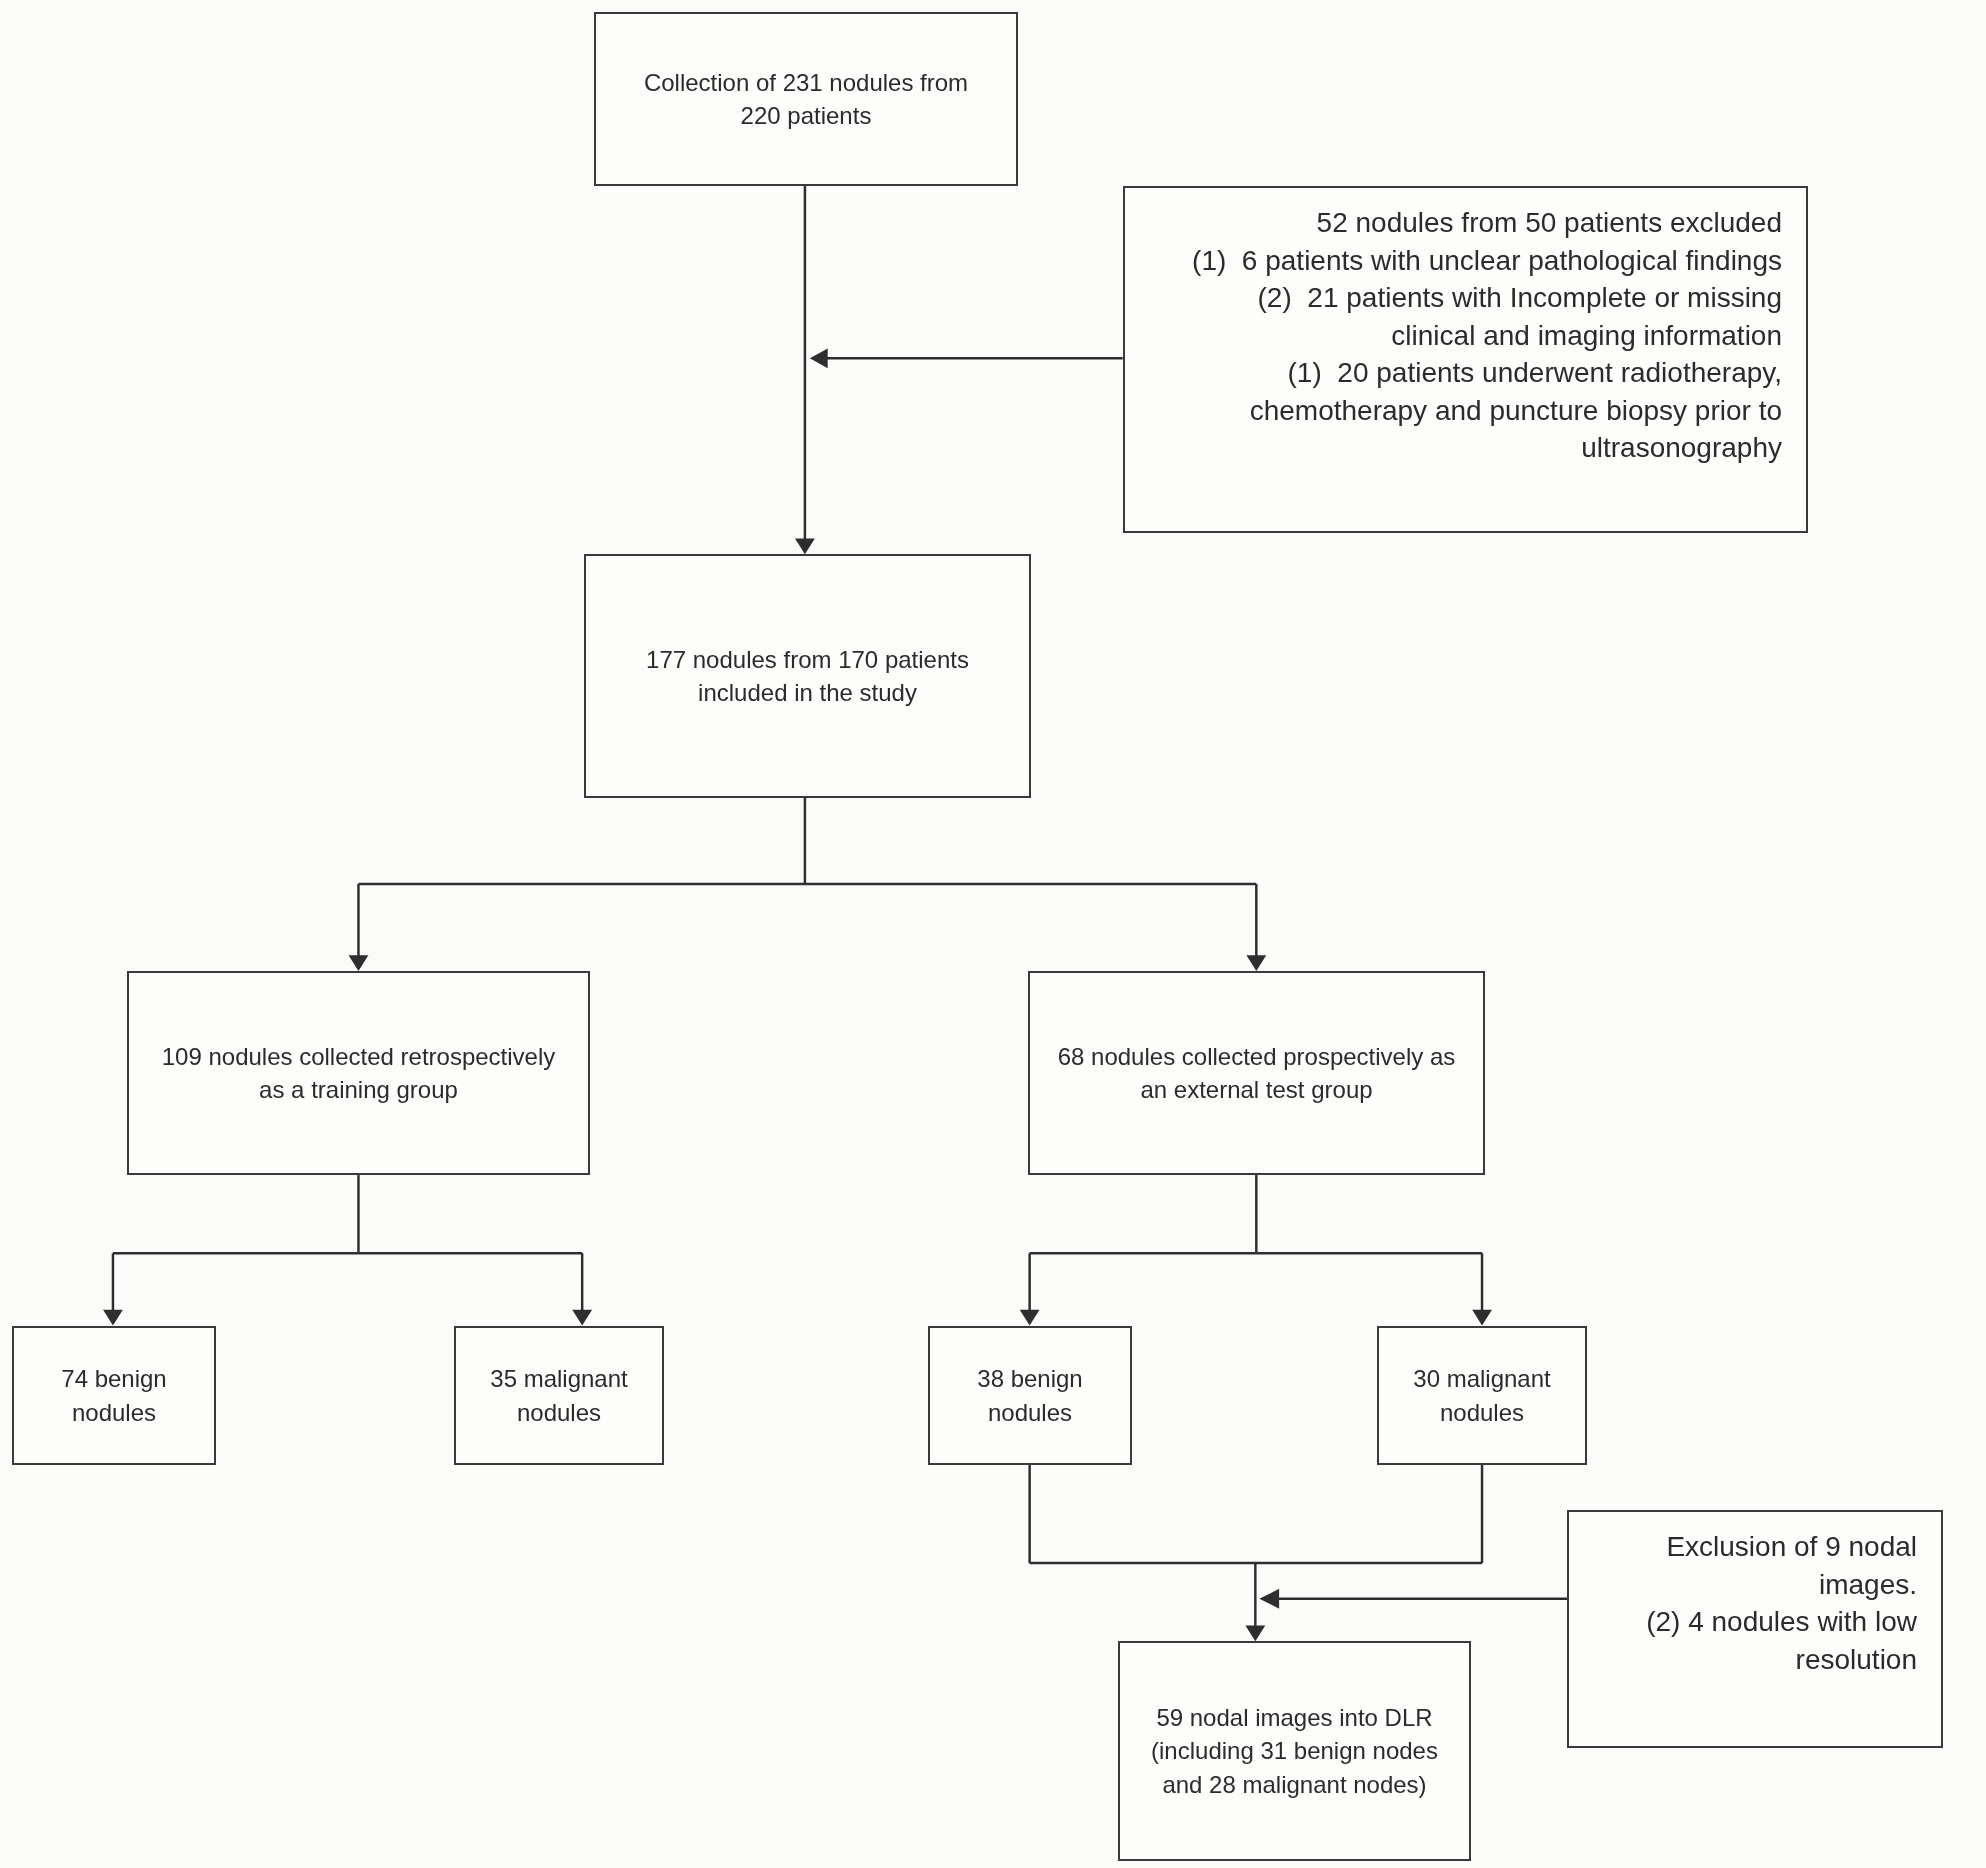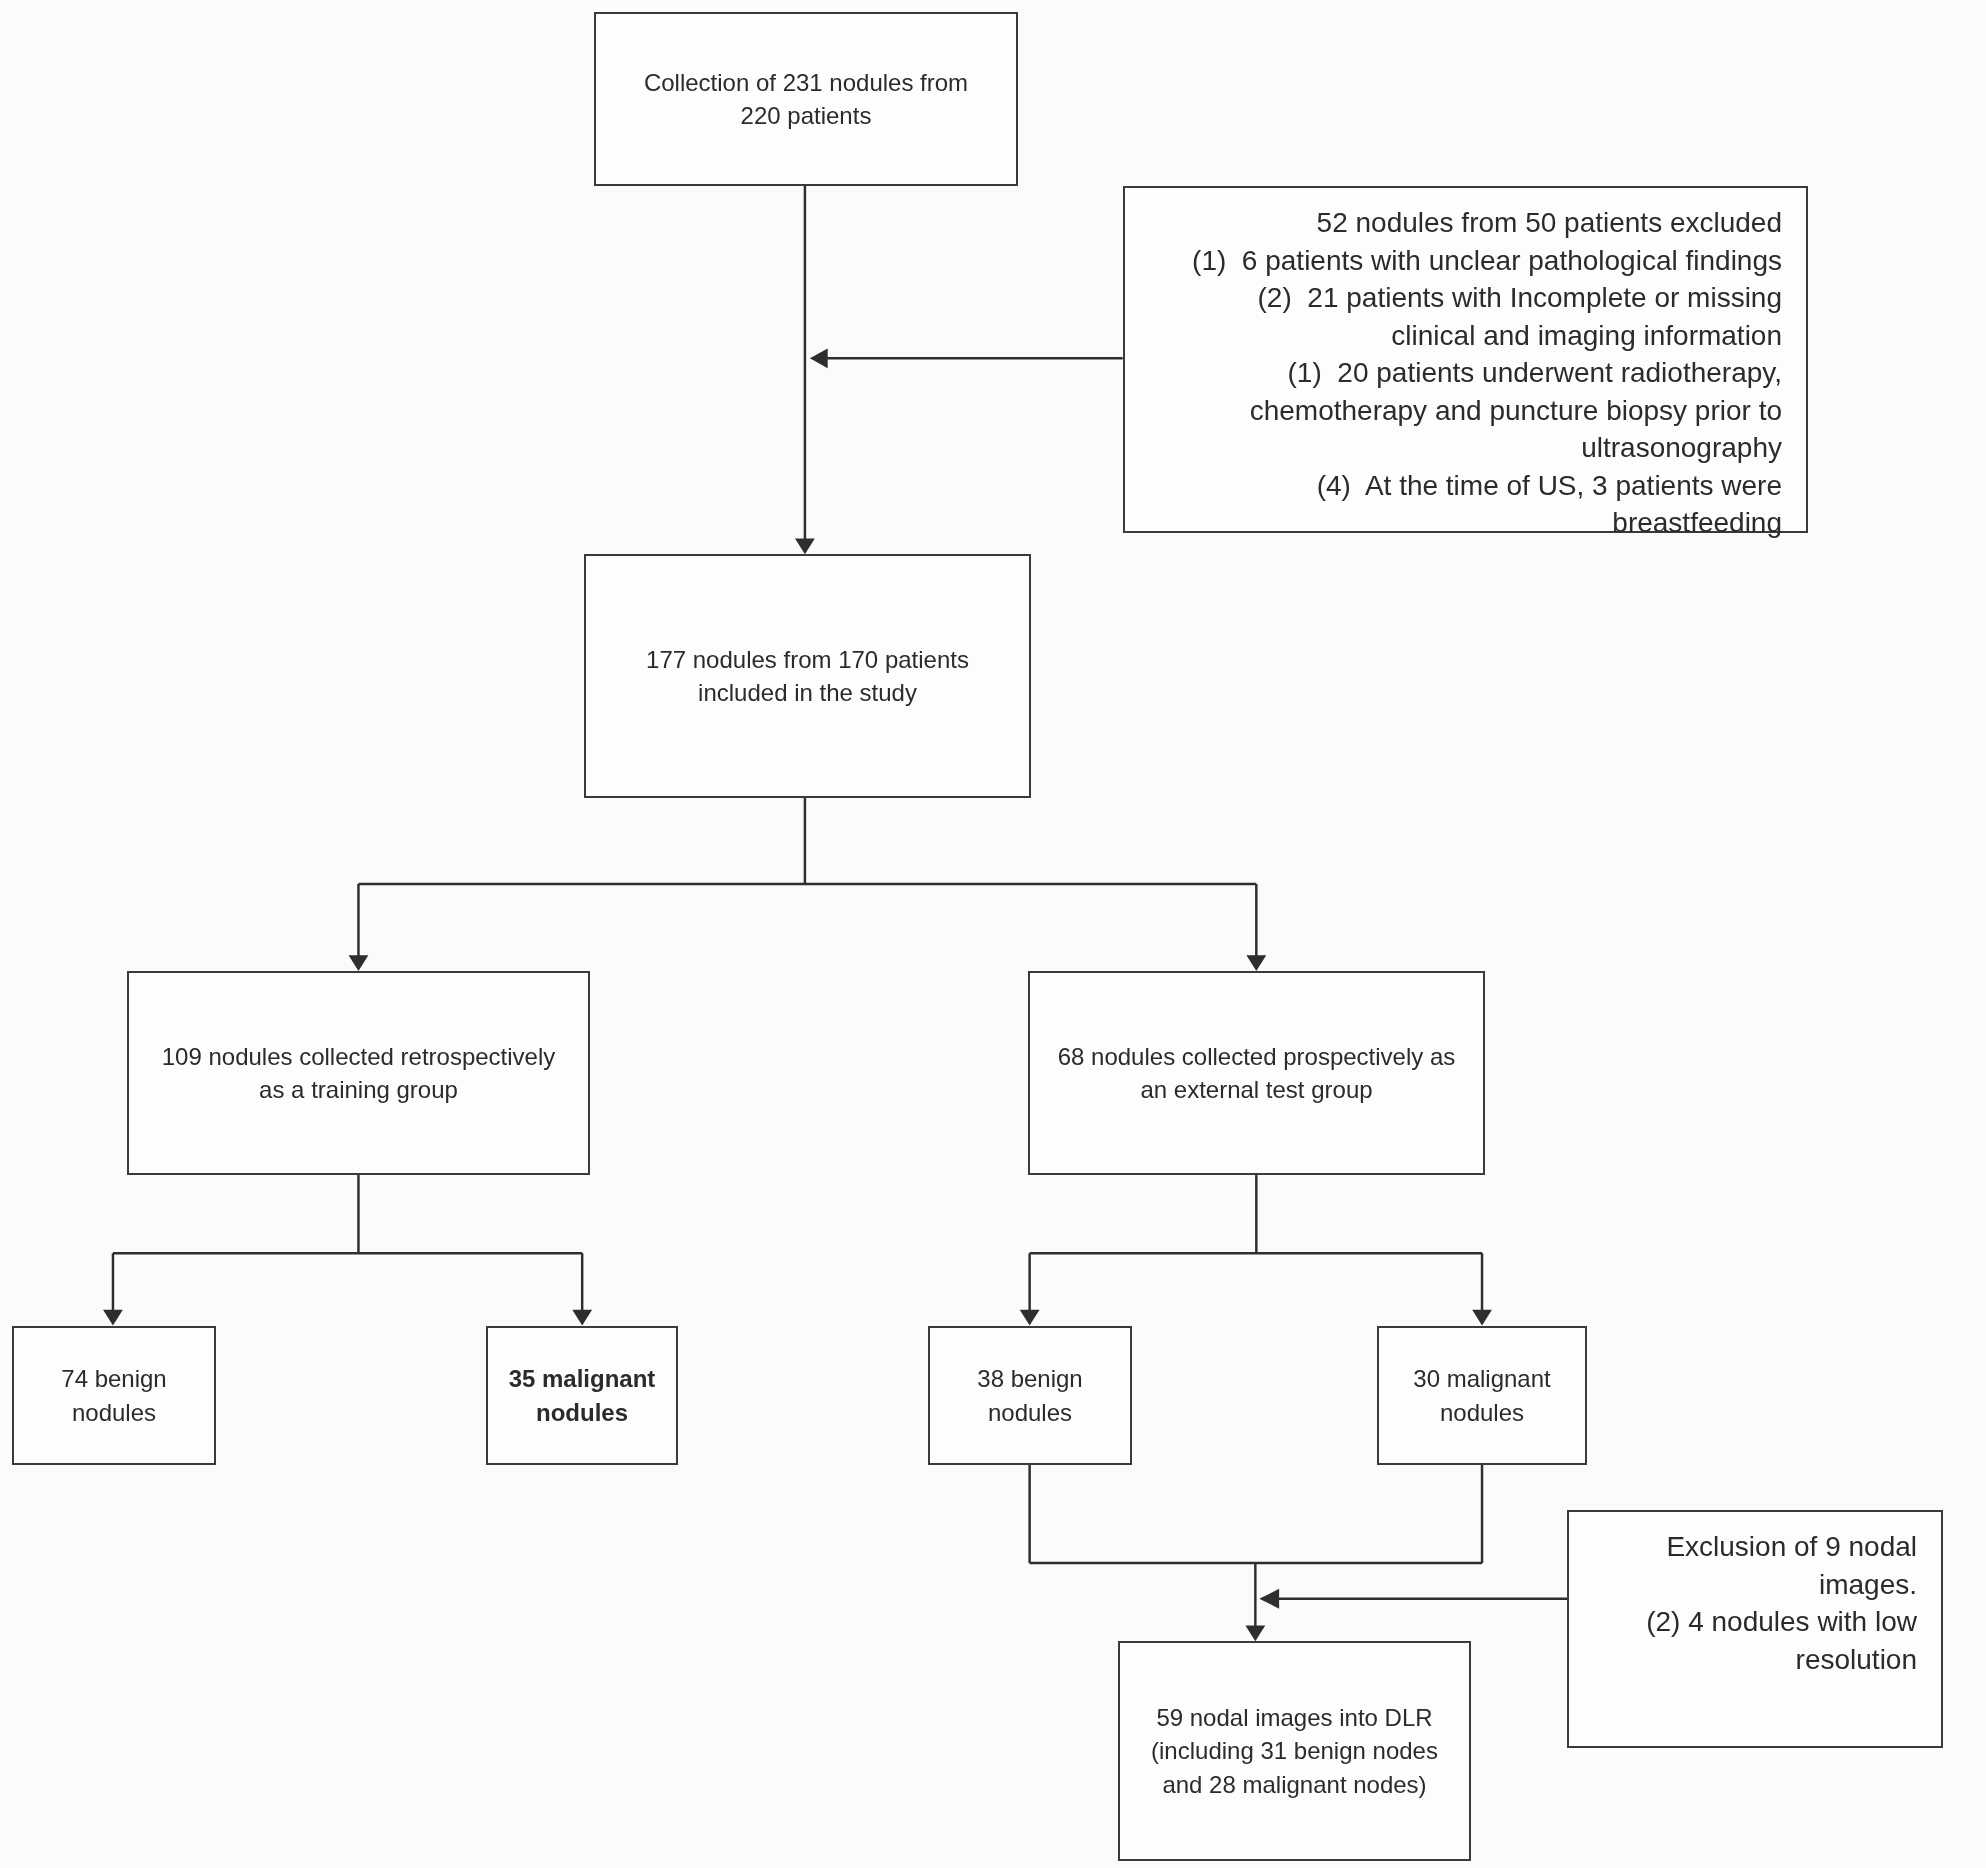--- a/index.html
+++ b/index.html
@@ -99,40 +99,39 @@
 
   <div class="box center" style="left:594px; top:12px; width:424px; height:174px;">
     <div class="box-text narrow">Collection of 231 nodules from 220 patients</div>
   </div>
 
   <div class="box excl" style="left:1123px; top:186px; width:685px; height:347px;">
     <p>52 nodules from 50 patients excluded</p>
     <p class="indent">(1)  6 patients with unclear pathological findings</p>
     <p class="indent">(2)  21 patients with Incomplete or missing clinical and imaging information</p>
     <p class="indent">(1)  20 patients underwent radiotherapy, chemotherapy and puncture biopsy prior to ultrasonography</p>
-    <p class="indent">(4)  At the time of US, 3 patients were breastfeeding</p>
   </div>
 
   <div class="box center" style="left:584px; top:554px; width:447px; height:244px;">
     <div class="box-text">177 nodules from 170 patients included in the study</div>
   </div>
 
   <div class="box center" style="left:127px; top:971px; width:463px; height:204px;">
     <div class="box-text narrow">109 nodules collected retrospectively as a training group</div>
   </div>
 
   <div class="box center" style="left:1028px; top:971px; width:457px; height:204px;">
     <div class="box-text">68 nodules collected prospectively as an external test group</div>
   </div>
 
   <div class="box center" style="left:12px; top:1326px; width:204px; height:139px;">
     <div class="box-text">74 benign nodules</div>
   </div>
 
-  <div class="box center" style="left:486px; top:1326px; width:192px; height:139px;font-weight:bold;">
+  <div class="box center" style="left:454px; top:1326px; width:210px; height:139px;">
     <div class="box-text">35 malignant nodules</div>
   </div>
 
   <div class="box center" style="left:928px; top:1326px; width:204px; height:139px;">
     <div class="box-text">38 benign nodules</div>
   </div>
 
   <div class="box center" style="left:1377px; top:1326px; width:210px; height:139px;">
     <div class="box-text">30 malignant nodules</div>
   </div>

